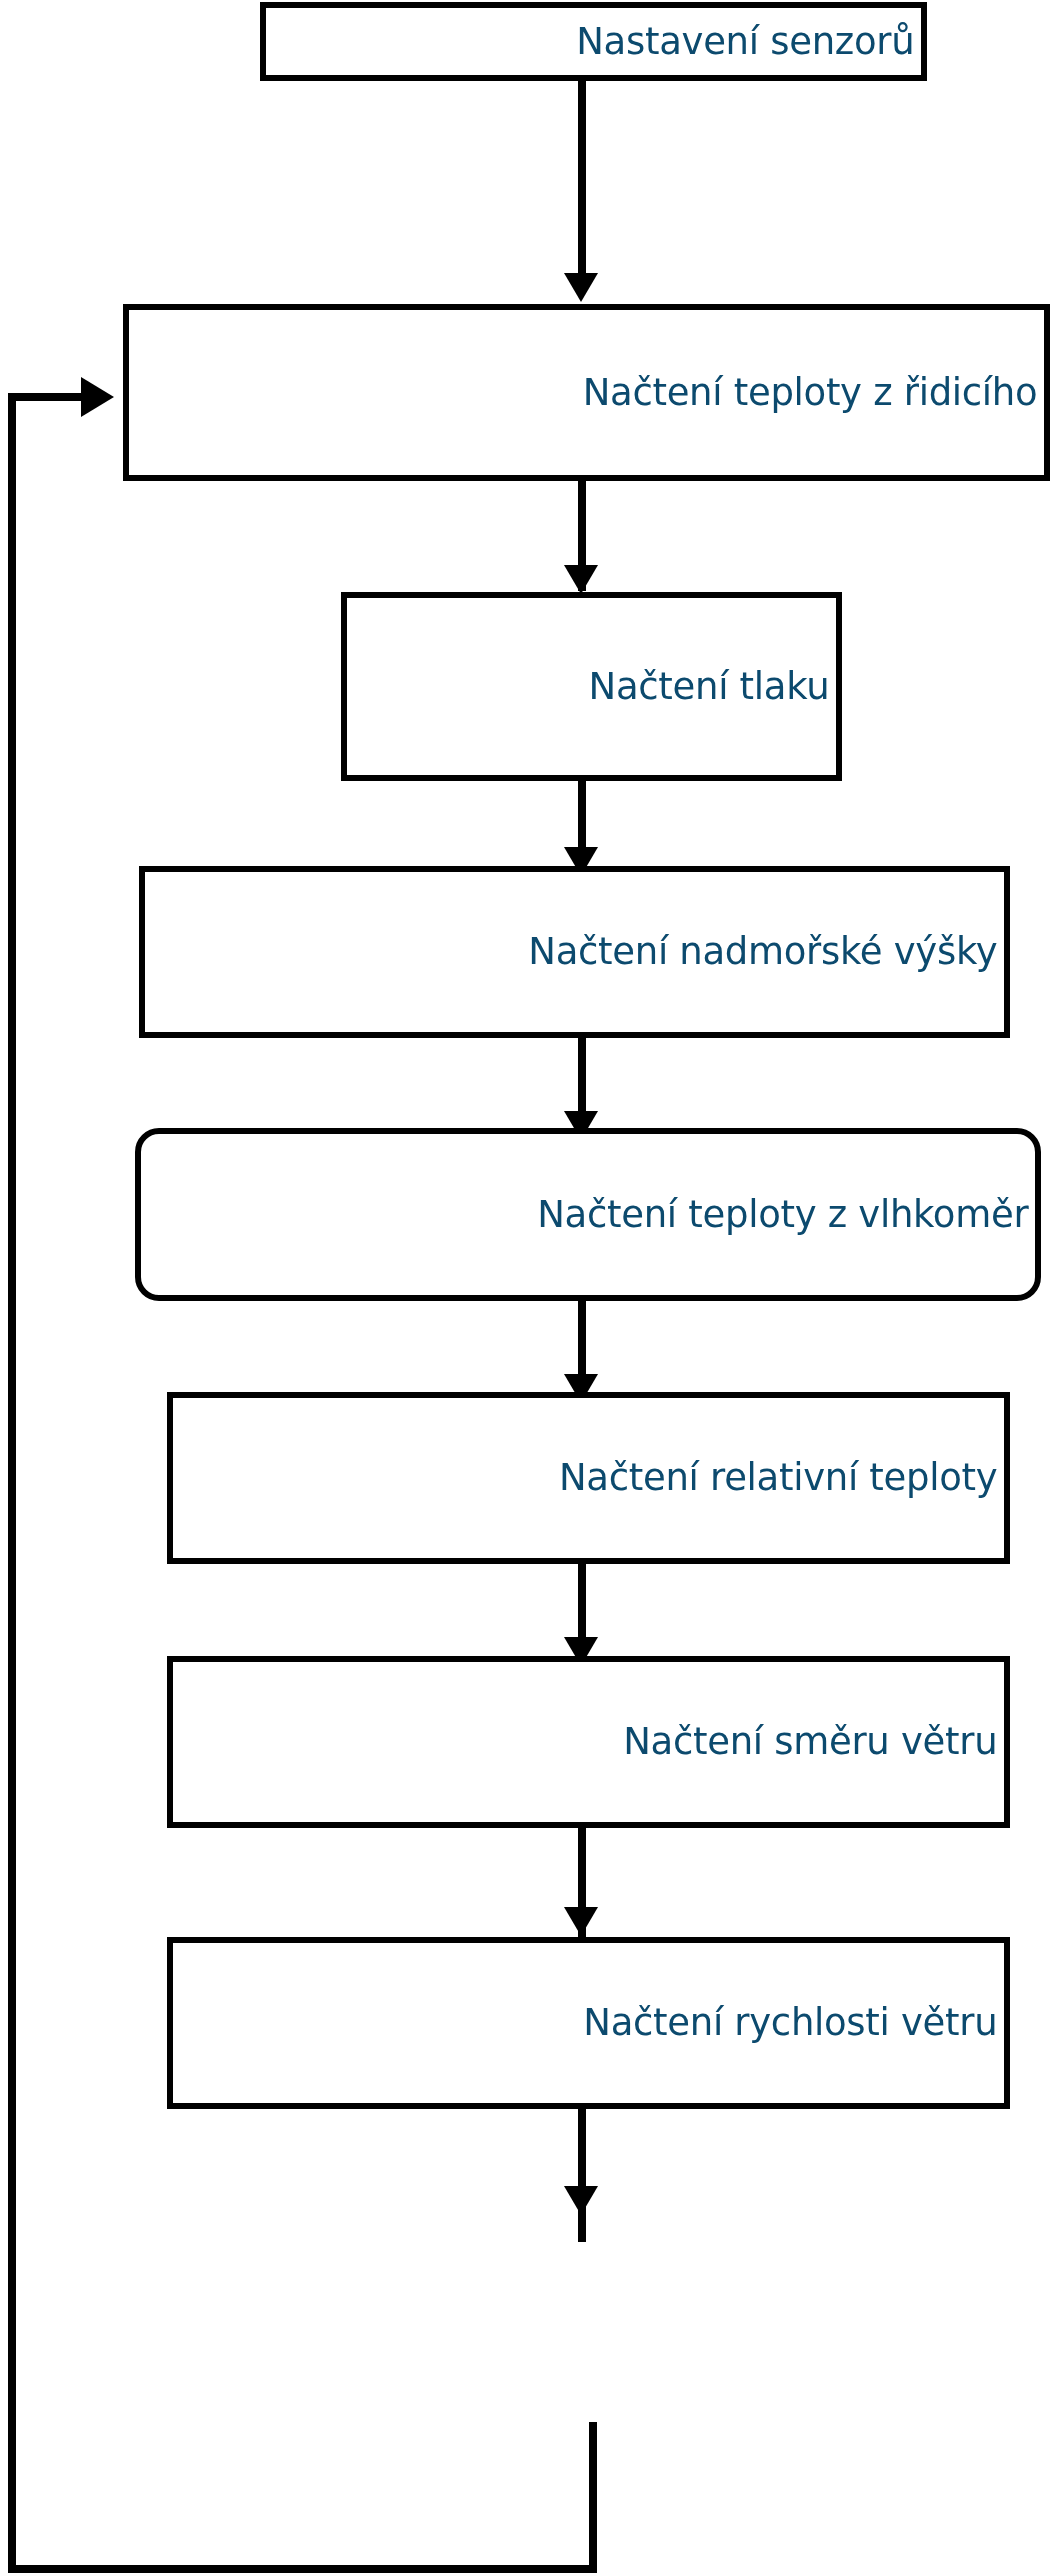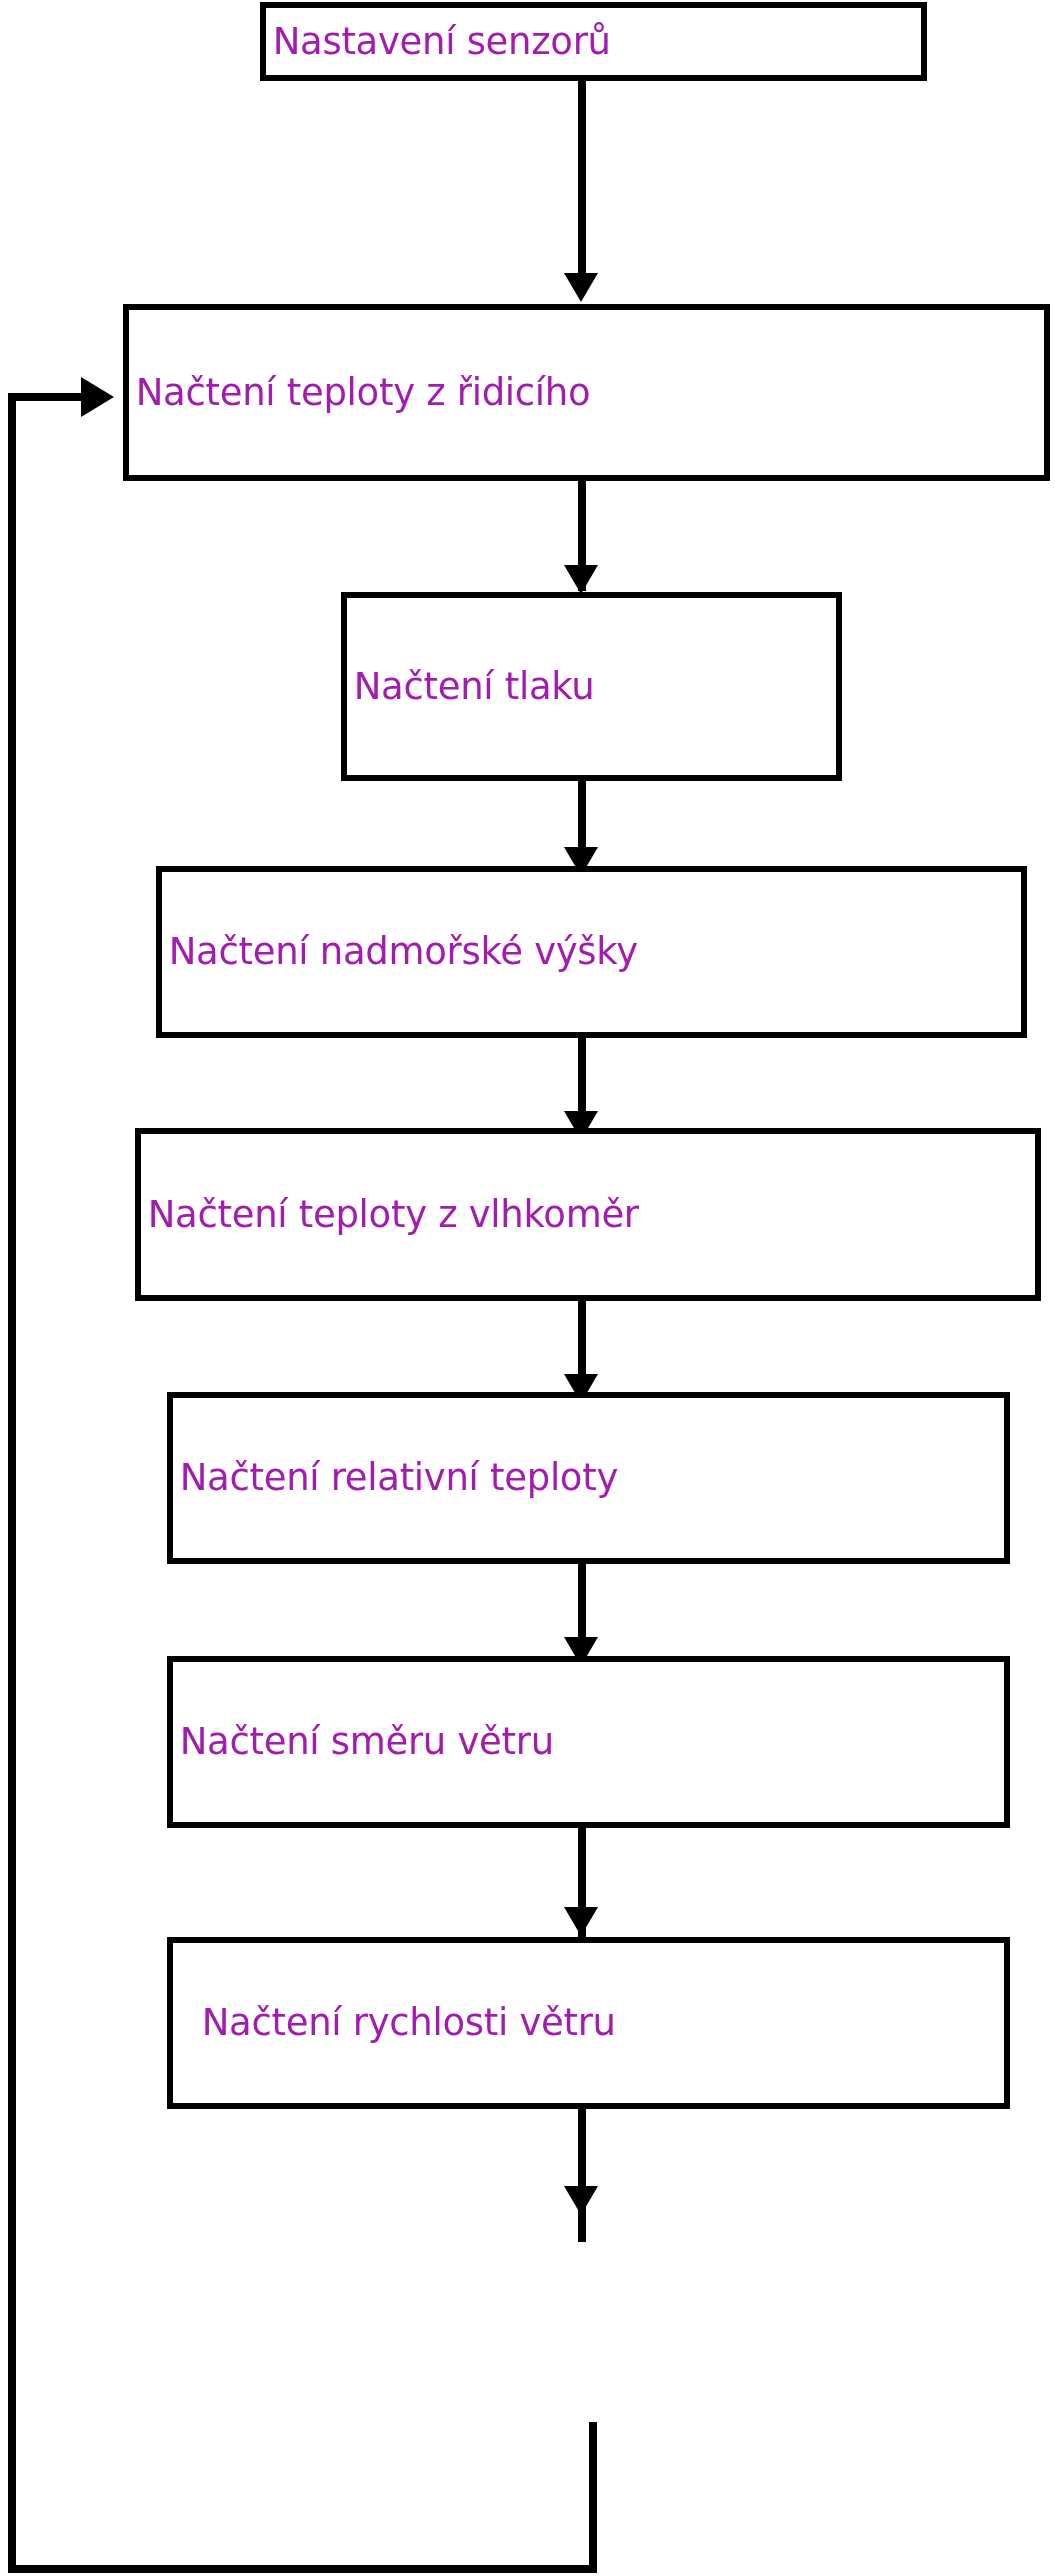--- a/index.html
+++ b/index.html
@@ -18,22 +18,22 @@
     overflow: hidden;
   }
   .node {
     position: absolute;
     box-sizing: border-box;
     background: #ffffff;
     border: 6px solid #000000;
     display: flex;
     align-items: center;
     justify-content: center;
-    text-align: left;
-    color: #a21caf;
+    text-align: right;
+    color: #0c4a6e;
     font-size: 37px;
     line-height: 1.18;
     letter-spacing: -0.3px;
     white-space: pre-line;
     font-weight: 400;
   }
   .node-label {
     display: block;
     width: 100%;
     padding: 0 6.7px;
@@ -99,25 +99,25 @@
   </div>
 
   <div class="node" style="left:123px; top:304px; width:927px; height:177px;">
     <span class="node-label">Načtení teploty z řidicího</span>
   </div>
 
   <div class="node" style="left:341px; top:592px; width:501px; height:189px;">
     <span class="node-label">Načtení tlaku</span>
   </div>
 
-  <div class="node" style="left:156px; top:866px; width:871px; height:172px;">
+  <div class="node" style="left:139px; top:866px; width:871px; height:172px;">
     <span class="node-label">Načtení nadmořské výšky</span>
   </div>
 
-  <div class="node" style="left:135px; top:1128px; width:906px; height:173px;">
+  <div class="node" style="left:135px; top:1128px; width:906px; height:173px;border-radius:24px;">
     <span class="node-label">Načtení teploty z vlhkoměr</span>
   </div>
 
   <div class="node" style="left:167px; top:1392px; width:843px; height:172px;">
     <span class="node-label">Načtení relativní teploty</span>
   </div>
 
   <div class="node" style="left:167px; top:1656px; width:843px; height:172px;">
     <span class="node-label">Načtení směru větru</span>
   </div>

